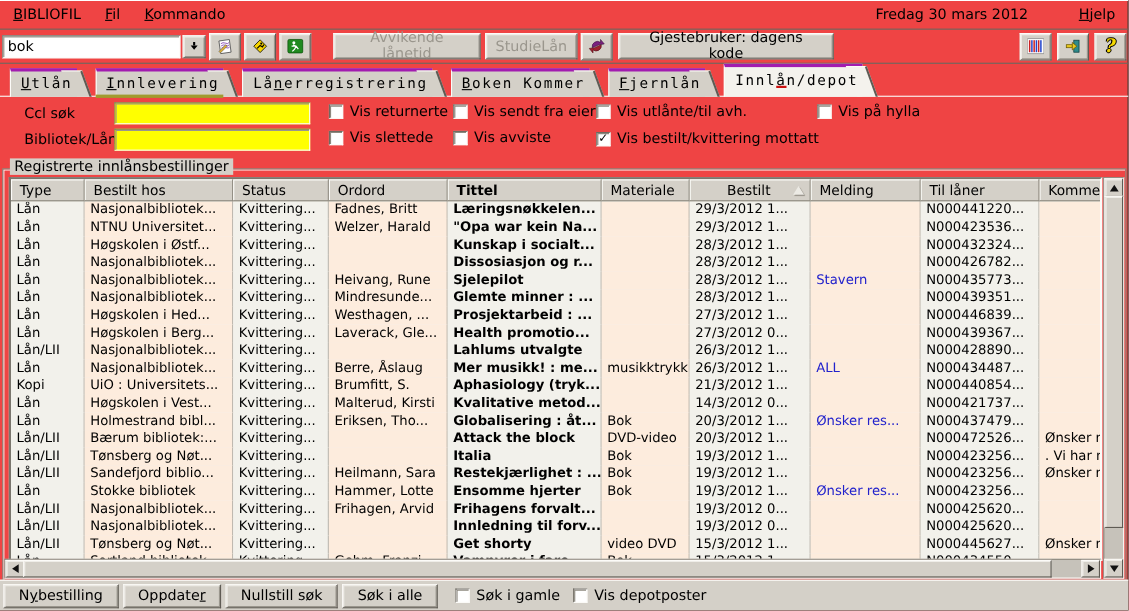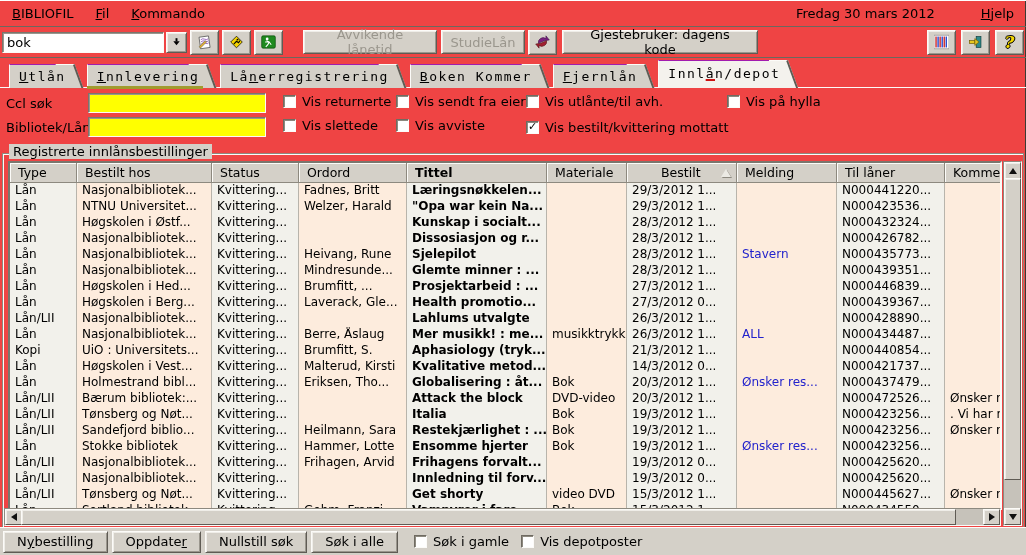--- a/index.html
+++ b/index.html
@@ -36,32 +36,32 @@
   .disabled-text{color:#9a968d;}
   .toolbar .spacer{flex:1;}
   .icon-btn.right{margin-right:2px;}
 
   
   .tabrow{position:absolute;left:0;top:57px;right:0;height:31px;display:flex;align-items:flex-end;
           padding-left:9px;}
   .tabline{position:absolute;left:0;right:0;bottom:0;height:1px;background:#fcfbf8;}
   .tab{position:relative;height:23px;line-height:23px;padding:0 4px 0 9px;margin-right:17px;
        background:#d4d0c8;font-family:"DejaVu Sans Mono",monospace;font-size:13px;letter-spacing:1.5px;
-       border-top:1px solid #a21caf;border-left:1px solid #fcfbf8;white-space:nowrap;cursor:default;z-index:2;}
+       border-top:3px solid #a21caf;border-left:1px solid #fcfbf8;white-space:nowrap;cursor:default;z-index:2;}
   .tab > span{position:relative;z-index:3;}
   .tab::after{content:"";position:absolute;top:-1px;bottom:0;right:-9px;width:17px;z-index:1;
               transform:skewX(20deg);background:inherit;border-top:1px solid #fcfbf8;
               border-right:2px solid #5f5b54;}
   .tab.active{height:27px;line-height:26px;background:#f4f2ed;z-index:4;}
   .tab.active u{text-decoration-color:#cc1111;text-decoration-thickness:2px;}
   .tab.focus::before{content:"";position:absolute;left:-1px;right:0;bottom:-1px;height:3px;
                      background:#a19b2e;z-index:5;}
 
   
-  .filters{position:absolute;left:0;top:88px;right:0;height:58px;}
+  .filters{position:absolute;left:16px;top:88px;right:0;height:58px;}
   .filters .flabel{position:absolute;white-space:nowrap;}
   .yellow-input{position:absolute;width:168px;height:16px;background:#ffff00;padding:1px 4px;
                 font:13px "DejaVu Sans",sans-serif;outline:none;}
   .checkbox{display:inline-flex;align-items:center;gap:6px;white-space:nowrap;cursor:default;}
   .cb-box{width:11px;height:11px;background:#fff;border:1px solid;flex:none;
           border-color:#6f6b62 #fcfbf8 #fcfbf8 #6f6b62;box-shadow:inset 1px 1px 0 #8d897f;
           display:flex;align-items:center;justify-content:center;}
   .checkbox.checked .cb-box::after{content:"✓";font-size:11px;font-weight:bold;margin-top:-1px;}
   .cb-pos{position:absolute;}
 
@@ -349,21 +349,21 @@
     <div class="cell c5"></div>
     <div class="cell c6">28/3/2012 1...</div>
     <div class="cell c7"></div>
     <div class="cell c8">N000439351...</div>
     <div class="cell c9"></div>
   </div>
           <div class="trow">
     <div class="cell c0">Lån</div>
     <div class="cell c1">Høgskolen i Hed...</div>
     <div class="cell c2">Kvittering...</div>
-    <div class="cell c3">Brumfitt, ...</div>
+    <div class="cell c3">Westhagen, ...</div>
     <div class="cell c4">Prosjektarbeid : ...</div>
     <div class="cell c5"></div>
     <div class="cell c6">27/3/2012 1...</div>
     <div class="cell c7"></div>
     <div class="cell c8">N000446839...</div>
     <div class="cell c9"></div>
   </div>
           <div class="trow">
     <div class="cell c0">Lån</div>
     <div class="cell c1">Høgskolen i Berg...</div>

